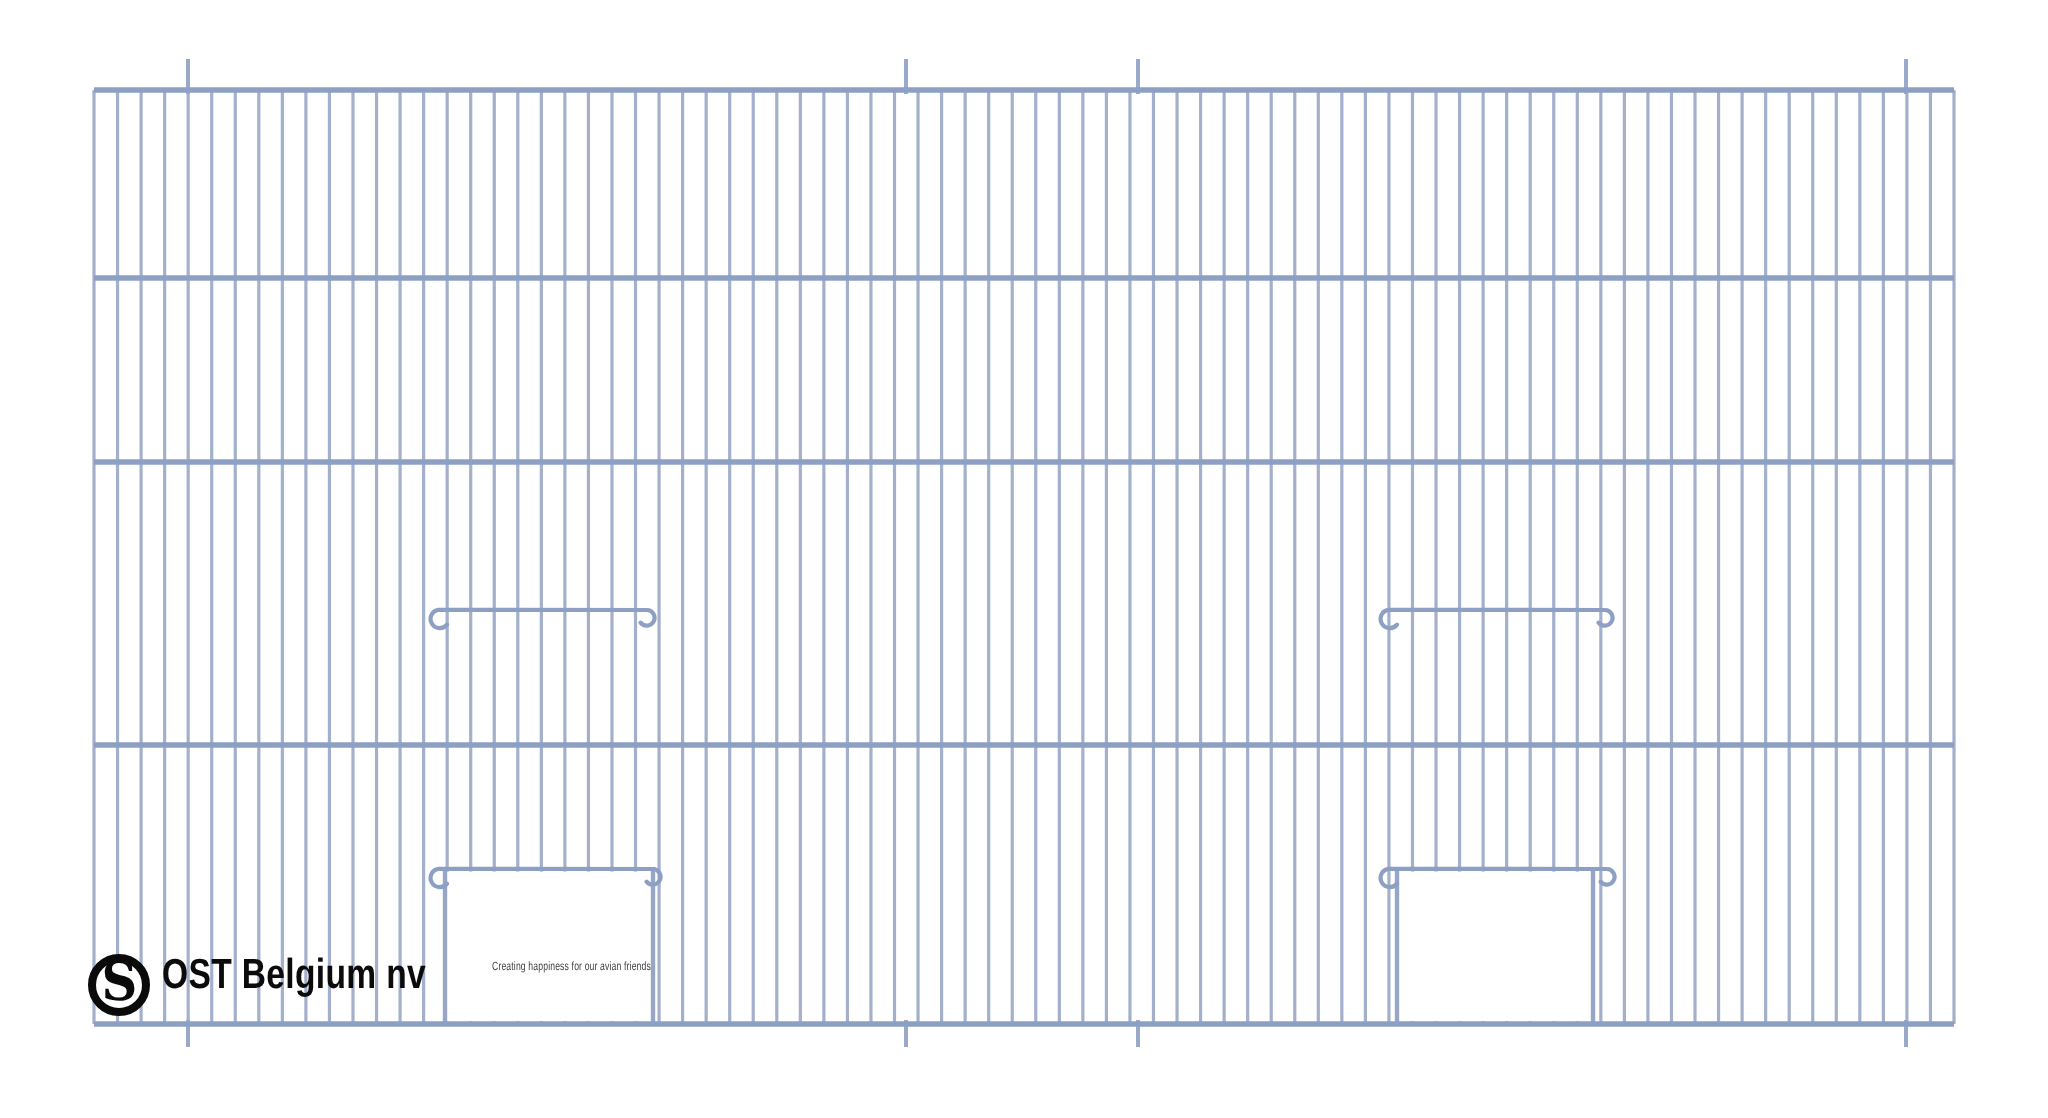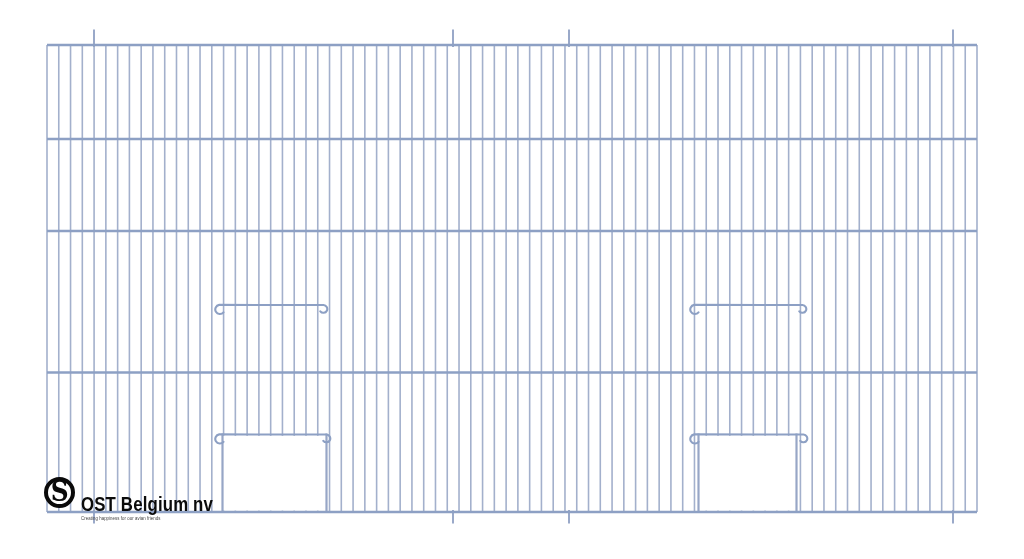--- a/index.html
+++ b/index.html
@@ -22,21 +22,21 @@
     background:#ffffff;
     display:flex;align-items:center;justify-content:center;
   }
   .emblem .mono{
     font-family:"DejaVu Serif",serif;
     font-weight:bold;font-size:27px;line-height:1;
     color:#0a0a0a;
     transform:scaleX(.92);
     margin-top:-2px;
   }
-  .brand{display:flex;flex-direction:column;margin-top:20px;justify-content:flex-end;}
+  .brand{display:flex;flex-direction:row;margin-top:4px;justify-content:flex-end;}
   .brand-name{
     font-weight:bold;font-size:21px;line-height:18px;
     color:#0b0b0b;letter-spacing:.2px;white-space:nowrap;
     transform:scaleX(.8);transform-origin:left top;
   }
   .brand-tagline{
     font-size:6px;line-height:6px;margin-top:1.5px;
     color:#3f3f3f;white-space:nowrap;letter-spacing:.1px;
     transform:scaleX(.72);transform-origin:left top;
   }

